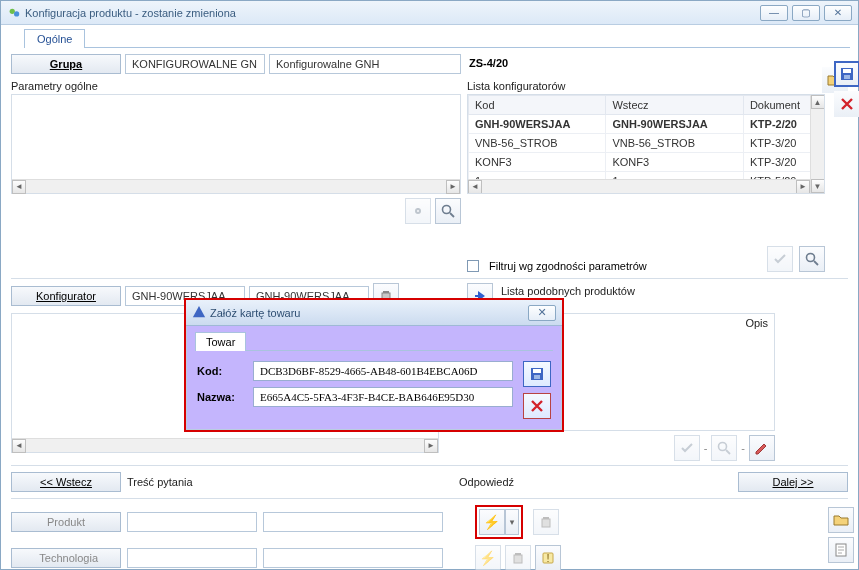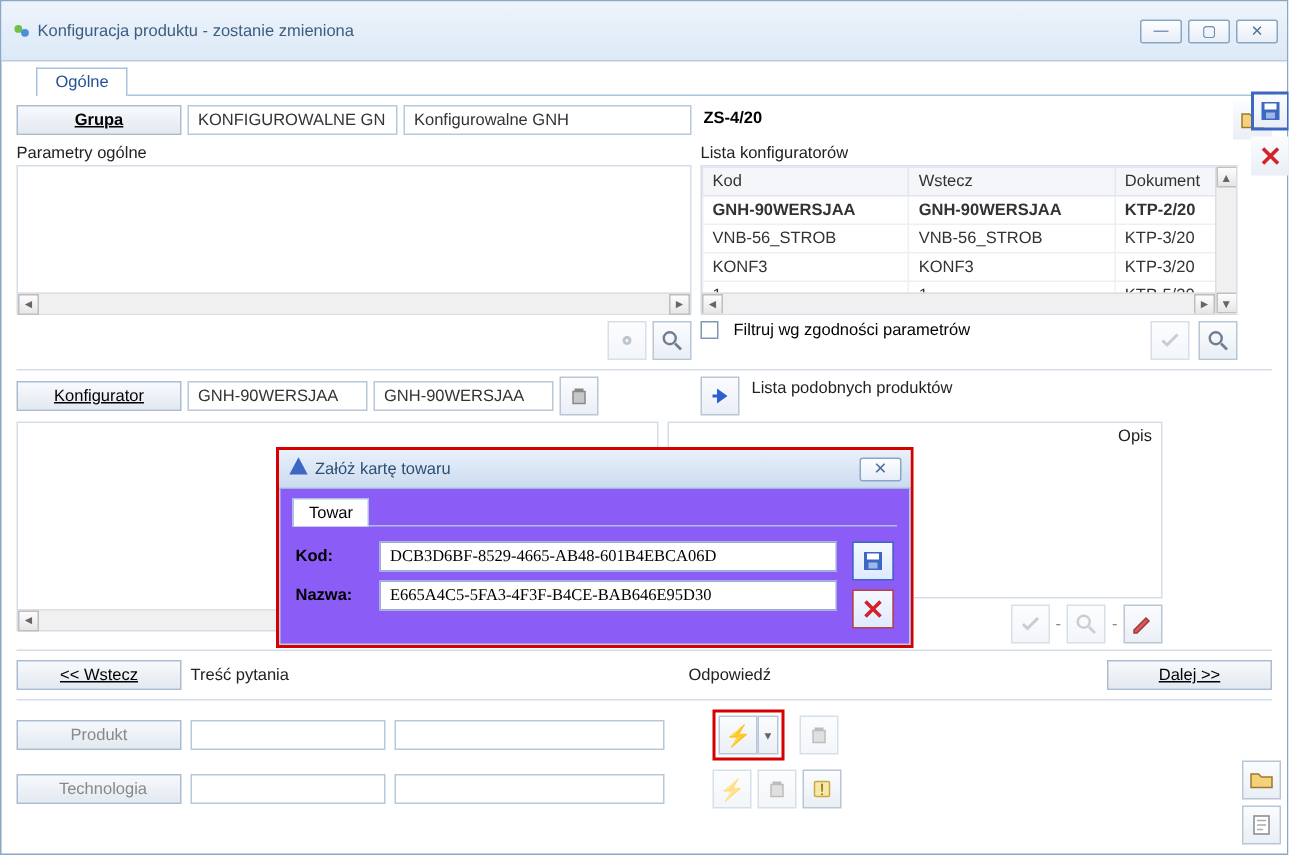--- a/index.html
+++ b/index.html
@@ -1,18 +1,18 @@
 <!DOCTYPE html>
 <html><head>
 <meta charset="utf-8">
 <style>
   * { box-sizing: border-box; font-family: Tahoma, Arial, sans-serif; font-size: 11px; }
   body { margin: 0; background: #fff; width: 859px; height: 570px; position: relative; overflow: hidden; }
   .window { width: 859px; height: 570px; border: 1px solid #8aa8c4; background: #fff; position: relative; }
-  .titlebar { height: 40px; background: linear-gradient(#eef4fb,#dce9f7); border-bottom: 1px solid #b9cde2; display: flex; align-items: center; padding: 0 6px; }
+  .titlebar { height: 24px; background: linear-gradient(#eef4fb,#dce9f7); border-bottom: 1px solid #b9cde2; display: flex; align-items: center; padding: 0 6px; }
   .titlebar .icon { width: 14px; height: 14px; margin-right: 4px; }
   .titlebar .ttl { color: #3b5d80; flex: 1; }
   .winbtn { width: 28px; height: 16px; border: 1px solid #8aa8c4; background: linear-gradient(#fdfeff,#e6eef8); margin-left: 4px; display: flex; align-items: center; justify-content: center; border-radius: 2px; font-size: 10px; color: #527299; cursor: pointer; }
   .tabbar { padding: 4px 8px 0 23px; }
   .tab { display: inline-block; border: 1px solid #a9c3de; border-bottom: none; padding: 3px 12px; background: #fff; color: #265195; }
   .tabline { border-bottom: 1px solid #a9c3de; margin-top: -1px; }
   .content { padding: 6px 10px; }
   .row { display: flex; gap: 6px; align-items: stretch; }
   .btn { background: linear-gradient(#f7f9fc,#e3e9f1); border: 1px solid #a9bcd1; padding: 3px 22px; text-align: center; cursor: pointer; }
   .btn.big { font-weight: bold; text-decoration: underline; }
@@ -23,25 +23,25 @@
   .vscroll { position: absolute; top: 0; bottom: 0; right: 0; width: 14px; background: #f0f0f0; border-left: 1px solid #dedede; display:flex; flex-direction:column; align-items:center; justify-content:space-between; }
   .sbtn { width: 14px; height: 14px; background: linear-gradient(#fdfdfd,#e6e6e6); border: 1px solid #bfbfbf; display:flex; align-items:center; justify-content:center; font-size:8px; color:#666; }
   .iconbtn { width: 26px; height: 26px; border: 1px solid #b8c6d6; background: linear-gradient(#fbfcfe,#eaeff6); display: flex; align-items: center; justify-content: center; cursor: pointer; }
   .iconbtn.disabled { opacity: .55; }
   table.grid { width: 100%; border-collapse: collapse; }
   table.grid th { background: #f4f6fa; text-align: left; font-weight: normal; color: #333; border: 1px solid #e2e7ef; padding: 3px 6px; }
   table.grid td { border: 1px solid #eceff4; padding: 3px 6px; color: #333; }
   table.grid tr.bold td { font-weight: bold; }
   .checkbox { width: 12px; height: 12px; border: 1px solid #7f99b4; display: inline-block; vertical-align: middle; margin-right: 4px; }
   .redbox { border: 2px solid #d60000; }
-  .modal { position: absolute; border: 2px solid #d60000; background: #e8eef7; z-index: 50; width: 425px; }
+  .modal { position: absolute; border: 2px solid #d60000; background: #e8eef7; z-index: 50; width: 380px; }
   .modalTitle { height: 26px; background: linear-gradient(#e9f1fb,#cbdbef); border-bottom: 1px solid #9fb9d5; display:flex; align-items:center; padding:0 6px; color:#2e4e72; }
   .modalTitle .spacer { flex:1; }
   .closebtn { width: 28px; height: 16px; border: 1px solid #8aa8c4; background: linear-gradient(#fdfeff,#e6eef8); display:flex; align-items:center; justify-content:center; border-radius:2px; color:#527299; cursor:pointer; }
-  .modalbody { padding: 0; border: 1px solid #b9cde2; border-top:none; background: #8b5cf6; }
+  .modalbody { padding: 0; border: 1px solid #b9cde2; border-top:none; background: #c4b5fd; }
   .modalTab { padding: 6px 8px 0 8px; }
   .modalTab .mt { display:inline-block; border:1px solid #a9c3de; border-bottom:none; padding:3px 10px; background:#fff; }
   .modalTab .line { border-bottom:1px solid #a9c3de; margin-top:-1px; }
   .modalinner { padding: 10px; display:flex; gap:10px; }
   .modalform { flex:1; }
   .formrow { display:flex; align-items:center; gap:6px; margin-bottom:6px; }
   .formrow .lbl { width:50px; font-weight:bold; }
   .formrow .inp { flex:1; border:1px solid #99add0; background:#fff; padding:3px 6px; font-family: Tahoma; font-size:11px; }
   .modalbtns { display:flex; flex-direction:column; gap:6px; }
   .modalbtns .ib { width:28px; height:26px; border:1px solid #3e66c3; background:linear-gradient(#f5f9ff,#deeaff); display:flex; align-items:center; justify-content:center; cursor:pointer; }
@@ -174,21 +174,21 @@
               <path d="M5 8a3 3 0 013-3h1v2H8a1 1 0 100 2h1v2H8a3 3 0 01-3-3zM11 8a3 3 0 01-3 3H7V9h1a1 1 0 100-2H7V5h1a3 3 0 013 3z" fill="#8b98a7"></path>
             </svg>
         </div>
         <div class="iconbtn magglass">
           <svg viewBox="0 0 16 16">
               <circle cx="6.5" cy="6.5" r="4" fill="none" stroke="#6e7d8f" stroke-width="1.6"></circle>
               <path d="M10 10l4 4" stroke="#6e7d8f" stroke-width="1.8"></path>
             </svg>
         </div>
       </div>
-      <div style="flex:0 0 358px; display:flex; align-items:flex-start; gap:6px;">
+      <div style="flex:0 0 358px; display:flex; align-items:flex-end; gap:6px;margin-top:48px;">
         <span class="checkbox"></span>
         <span>Filtruj wg zgodności parametrów</span>
         <span style="flex:1;"></span>
         <div class="iconbtn disabled">
           <svg viewBox="0 0 16 16">
               <path d="M3 8l3 3 7-7" fill="none" stroke="#9aa6b3" stroke-width="2"></path>
             </svg>
         </div>
         <div class="iconbtn magglass">
           <svg viewBox="0 0 16 16">

